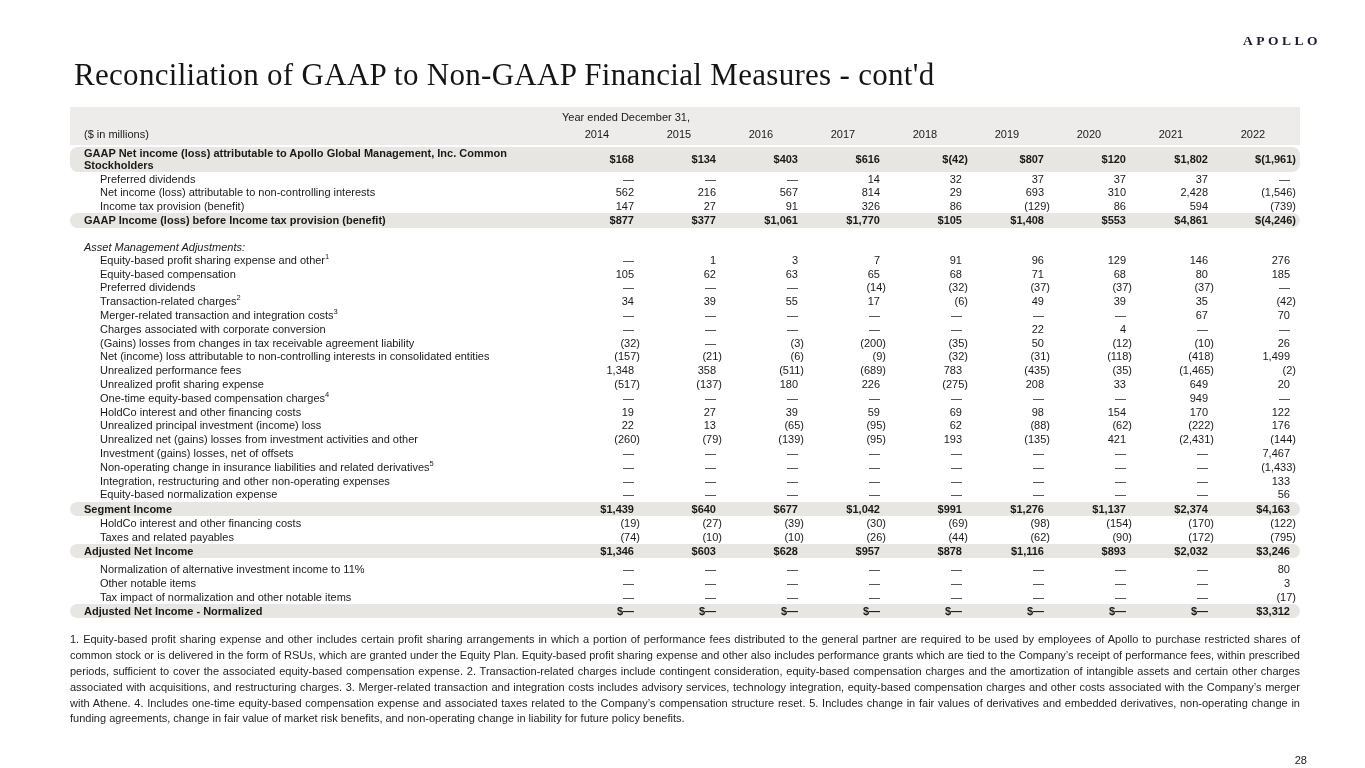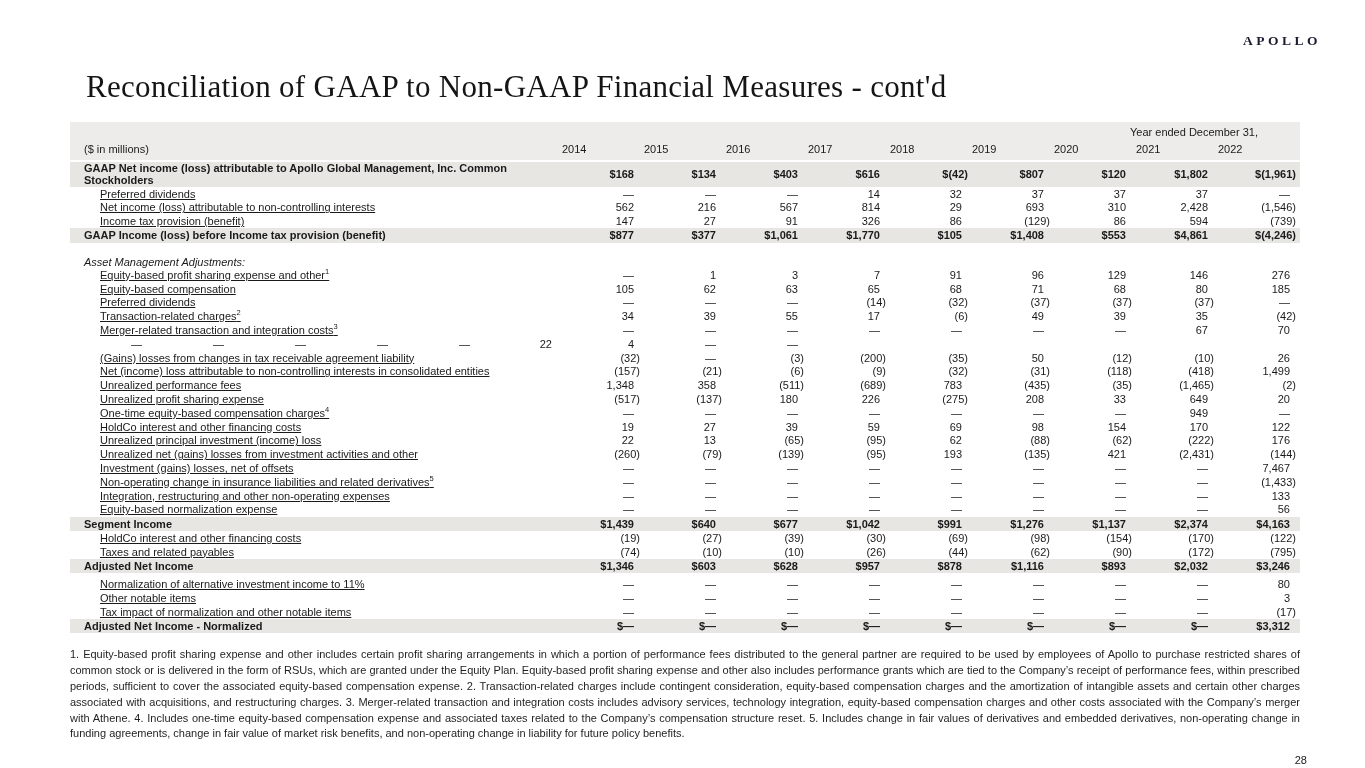--- a/index.html
+++ b/index.html
@@ -7,36 +7,36 @@
     position:relative; width:1365px; height:768px; background:#ffffff;
     font-family:"Liberation Sans", sans-serif; color:#1a1a1a; overflow:hidden;
     box-sizing:border-box; padding:0 65px 0 70px;
   }
   .logo {
     position:absolute; top:33px; right:44px;
     font-family:"Liberation Serif", serif; font-size:13.5px; font-weight:bold;
     letter-spacing:3.5px; color:#1c1c30;
   }
   .title {
-    margin:16px; padding-top:52px;
+    margin:4px; padding-top:52px;
     font-family:"Liberation Serif", serif; font-weight:normal;
     font-size:31px; line-height:38px; color:#151515; letter-spacing:0.3px;
   }
   .fin-table { margin-top:13px; }
   .thead { background:#edecea; padding-top:3px; }
   .span-row { display:flex; font-size:11px; line-height:15px; }
   .span-row .spacer { flex:1 1 auto; }
-  .span-row .span-label { flex:0 0 738px; text-align:right; padding-right:42px; box-sizing:border-box; }
+  .span-row .span-label { flex:0 0 738px; text-align:left; padding-right:56px; box-sizing:border-box; }
   .years-row { display:flex; font-size:11px; line-height:18px; padding-bottom:2px; }
   .years-row .units { flex:1 1 auto; padding-left:14px; }
-  .cell.year { flex:0 0 82px; width:82px; text-align:left; padding-right:12px; box-sizing:border-box; }
+  .cell.year { flex:0 0 82px; width:82px; text-align:center; padding-right:12px; box-sizing:border-box; }
   .tbody { margin-top:2px; }
-  .row { display:flex; align-items:center; min-height:13.8px; font-size:11px; line-height:12.4px; }
+  .row { display:flex; align-items:center; min-height:13.8px; font-size:11px; line-height:12.4px;border-radius:8px; }
   .row .label { flex:1 1 auto; padding-left:14px; }
-  .row.item .label { padding-left:30px;text-decoration:underline; }
+  .row.item .label { padding-left:30px; }
   .row .val { flex:0 0 82px; width:82px; text-align:right; padding-right:10px; box-sizing:border-box; white-space:nowrap; }
   .row .val.neg { padding-right:4px; }
   .row.total { background:#e7e6e2; font-weight:bold; min-height:14.6px; }
   .row.section .label { font-style:italic; padding-left:14px;margin-top:13px; }
   .row.gap { margin-top:4px; }
   sup { font-size:7.5px; line-height:0; vertical-align:super; }
   .footnotes {
     margin:14px 0 0 0; font-size:11px; line-height:15.8px; text-align:justify; color:#1f1f1f;
   }
   .page-number { position:absolute; right:58px; bottom:2px; font-size:11px; color:#1a1a1a; }
@@ -187,20 +187,21 @@
           <div class="cell val">—</div>
           <div class="cell val">—</div>
           <div class="cell val">—</div>
           <div class="cell val">—</div>
           <div class="cell val">—</div>
           <div class="cell val">—</div>
           <div class="cell val">67</div>
           <div class="cell val">70</div>
         </div>
         <div class="row item">
+          <div class="cell label">Charges associated with corporate conversion</div>
           <div class="cell val">—</div>
           <div class="cell val">—</div>
           <div class="cell val">—</div>
           <div class="cell val">—</div>
           <div class="cell val">—</div>
           <div class="cell val">22</div>
           <div class="cell val">4</div>
           <div class="cell val">—</div>
           <div class="cell val">—</div>
         </div>

